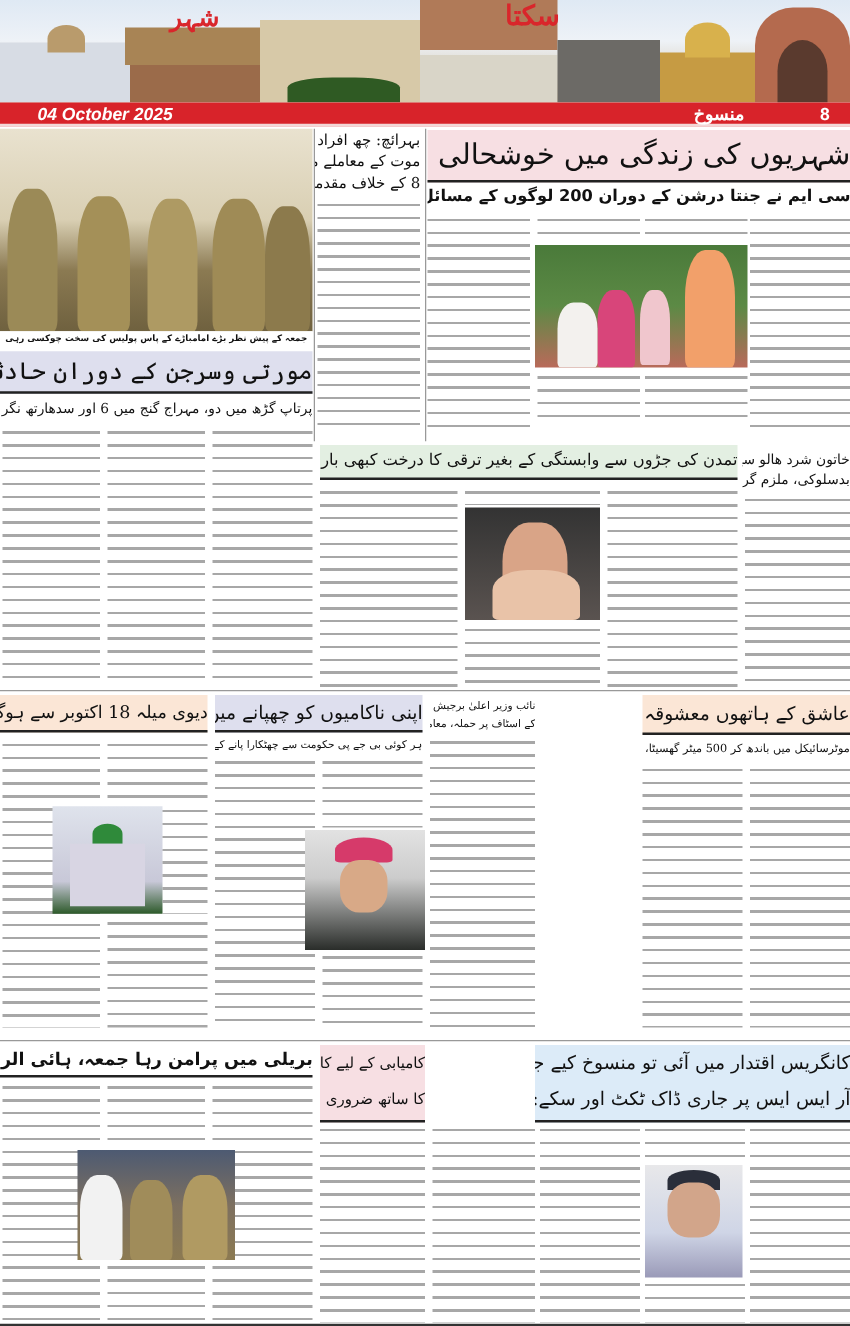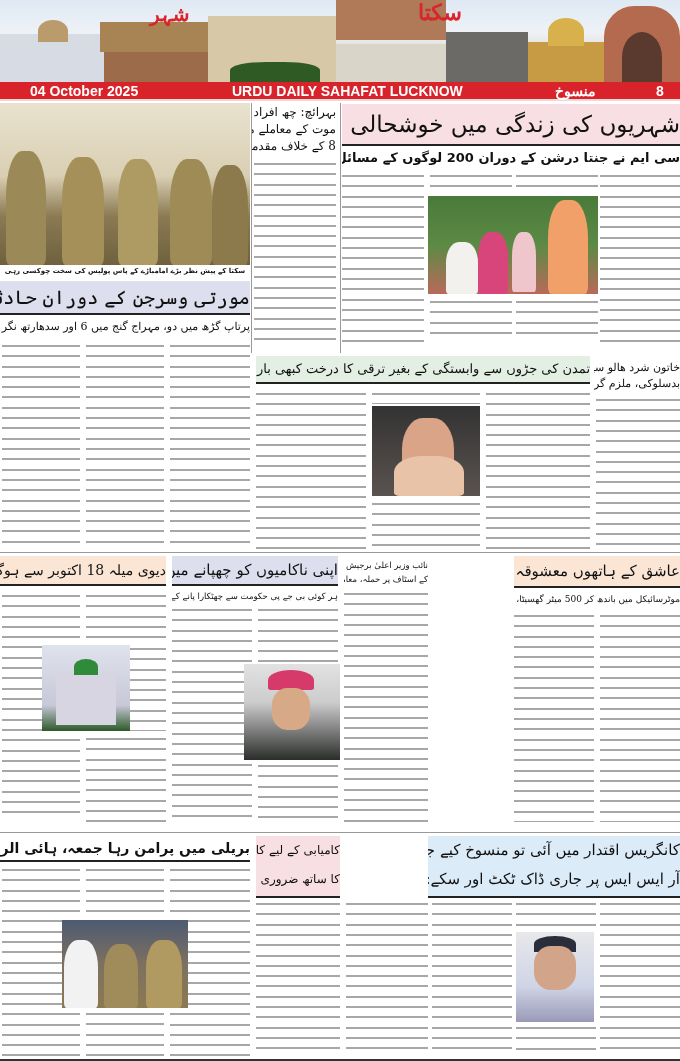--- a/index.html
+++ b/index.html
@@ -1,20 +1,20 @@
 <!DOCTYPE html>
 <html><head>
 <meta charset="utf-8">
 <style>
   * { box-sizing: border-box; margin: 0; padding: 0; }
   body { width: 680px; height: 1061px; background: #fff; font-family: "DejaVu Sans", sans-serif; overflow: hidden; position: relative; }
   .abs { position: absolute; }
   .banner { left:0; top:0; width:680px; height:82px; background: linear-gradient(180deg,#dfe9f4 0%,#eef2f7 40%,#c9b89a 100%); overflow:hidden; }
   .bld { position:absolute; bottom:0; }
-  .masthead-title { position:absolute; font-family:Liberation Serif, serif; font-weight:bold; color:#d9262b; font-size:20px;margin-left:14px; }
+  .masthead-title { position:absolute; font-family:Liberation Serif, serif; font-weight:bold; color:#d9262b; font-size:20px; }
   .redbar { left:0; top:82px; width:680px; height:19px; background:#d8232a; color:#fff; font-family:"Liberation Sans", sans-serif; font-weight:bold; font-size:14px; border-bottom:2px solid #f3d7d7; }
   .redbar span { position:absolute; top:1px; }
   .photo { overflow:hidden; background:#8a7a55; }
   .caption { font-size:7px; color:#111; text-align:center; background:#fff; direction:rtl; font-weight:bold; }
   .hl { direction:rtl; text-align:center; font-family:"DejaVu Serif", serif; color:#111; white-space:nowrap; overflow:hidden; }
   .hl-box { border-bottom:2px solid #222; }
   .pink { background:#f7dfe3; }
   .green { background:#e3efe2; }
   .lavender { background:#dedfee; }
   .peach { background:#fbe6d6; }
@@ -38,34 +38,33 @@
   <div class="bld" style="left:446px;width:82px;height:50px;background:#6c6a66;"></div>
   <div class="bld" style="left:528px;width:76px;height:40px;background:#c69b43;"></div>
   <div class="bld" style="left:548px;bottom:36px;width:36px;height:28px;background:#d8b14c;border-radius:50% 50% 0 0;"></div>
   <div class="bld" style="left:604px;width:76px;height:76px;background:#b46a4e;border-radius:40% 40% 0 0;"></div>
   <div class="bld" style="left:622px;width:40px;height:50px;background:#5a3a2e;border-radius:50% 50% 0 0;"></div>
   <div class="masthead-title" style="left:136px;top:2px;">شہر</div>
   <div class="masthead-title" style="left:404px;top:0px;font-size:22px;">سکتا</div>
 </div>
 
 <div class="abs redbar">
-  <span style="left:30px;">04 October 2025</span>
-  <span style="left:232px;">URDU DAILY SAHAFAT LUCKNOW</span>
+  <span style="left:30px;font-style:italic;">04 October 2025</span>
   <span style="left:555px;font-family:'DejaVu Serif',serif;">منسوخ</span>
   <span style="left:656px;">8</span>
 </div>
 
 <div class="abs photo" style="left:0;top:103px;width:250px;height:162px;background:linear-gradient(180deg,#e9e2cf 0%,#d9cfb3 45%,#8b7a52 70%,#6f613f 100%);">
   <div class="fig" style="left:6px;top:48px;width:40px;height:114px;background:#9b8a57;"></div>
   <div class="fig" style="left:62px;top:54px;width:42px;height:108px;background:#a49058;"></div>
   <div class="fig" style="left:118px;top:56px;width:40px;height:106px;background:#ae9a63;"></div>
   <div class="fig" style="left:170px;top:56px;width:42px;height:106px;background:#9f8b56;"></div>
   <div class="fig" style="left:212px;top:62px;width:36px;height:100px;background:#8c7a4c;"></div>
 </div>
-<div class="abs caption" style="left:0;top:265px;width:250px;height:12px;line-height:12px;">سکتا کے پیش نظر بڑے امامباڑے کے پاس پولیس کی سخت چوکسی رہی</div>
+<div class="abs caption" style="left:0;top:265px;width:250px;height:12px;line-height:12px;">جمعہ کے پیش نظر بڑے امامباڑے کے پاس پولیس کی سخت چوکسی رہی</div>
 
 <div class="abs hl" style="left:252px;top:104px;width:84px;font-size:12px;line-height:17px;">
   <div>بہرائچ: چھ افراد کی</div>
   <div>موت کے معاملے میں</div>
   <div>8 کے خلاف مقدمہ</div>
 </div>
 <div class="abs lines" style="left:254px;top:160px;width:82px;height:188px;"></div>
 
 <div class="abs hl pink hl-box" style="left:342px;top:104px;width:338px;height:42px;font-size:23px;line-height:40px;">شہریوں کی زندگی میں خوشحالی لانا حکومت کا عزم: یوگی</div>
 <div class="abs hl" style="left:342px;top:148px;width:338px;font-size:13px;font-weight:bold;line-height:20px;font-family:'DejaVu Sans',sans-serif;">سی ایم نے جنتا درشن کے دوران 200 لوگوں کے مسائل سنے</div>

